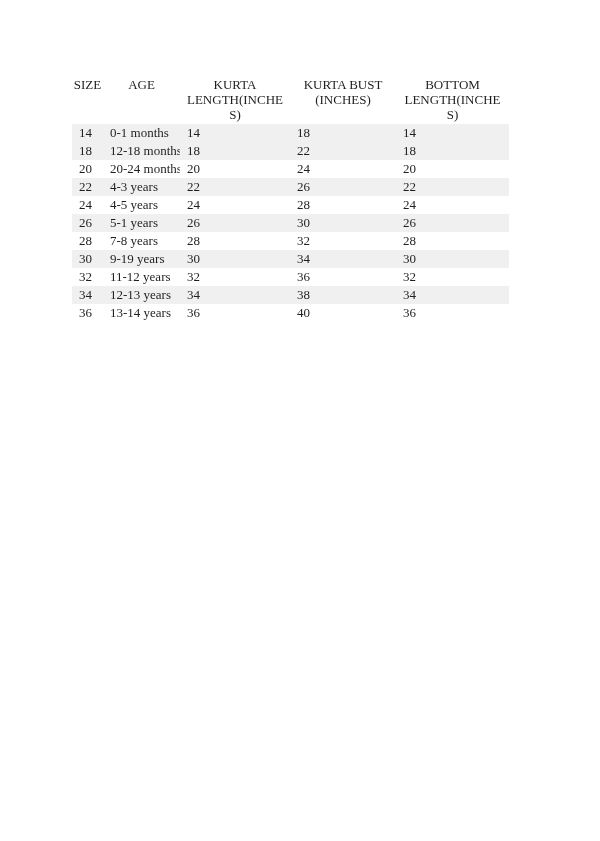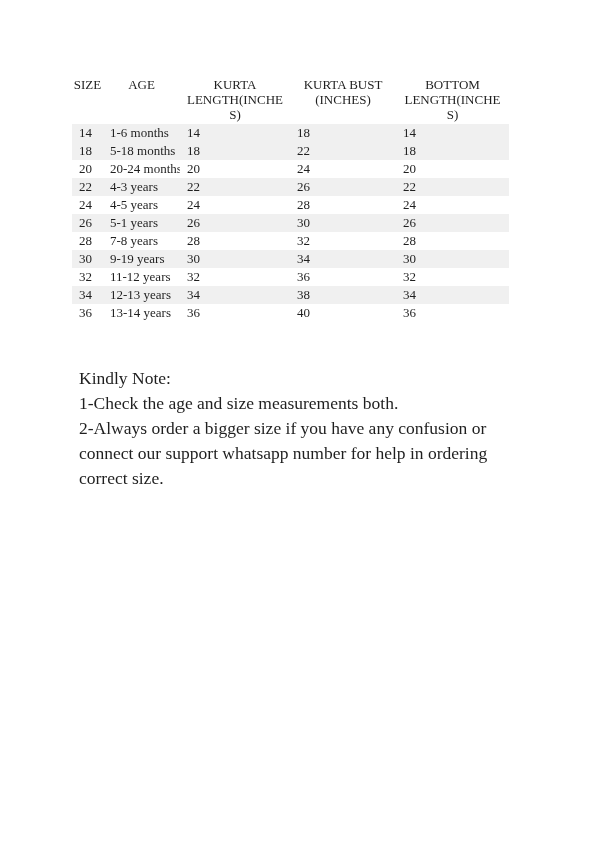--- a/index.html
+++ b/index.html
@@ -75,28 +75,28 @@
           <th>KURTA BUST
 (INCHES)</th>
           <th>BOTTOM
 LENGTH(INCHE
 S)</th>
         </tr>
     </thead>
     <tbody id="body-rows">
         <tr class="stripe">
           <td>14</td>
-          <td>1-6 months</td>
+          <td>0-1 months</td>
           <td>14</td>
           <td>18</td>
           <td>14</td>
         </tr>
         <tr class="stripe">
           <td>18</td>
-          <td>5-18 months</td>
+          <td>12-18 months</td>
           <td>18</td>
           <td>22</td>
           <td>18</td>
         </tr>
         <tr>
           <td>20</td>
           <td>20-24 months</td>
           <td>20</td>
           <td>24</td>
           <td>20</td>
@@ -153,21 +153,14 @@
         <tr>
           <td>36</td>
           <td>13-14 years</td>
           <td>36</td>
           <td>40</td>
           <td>36</td>
         </tr>
       </tbody>
   </table>
 
-  <div class="note" id="note-block">
-      <div>Kindly Note:</div>
-      <div>1-Check the age and size measurements both.</div>
-      <div>2-Always order a bigger size if you have any confusion or</div>
-      <div>connect our support whatsapp number for help in ordering</div>
-      <div>correct size.</div>
-    </div>
 
 </div>
 
 </body></html>

